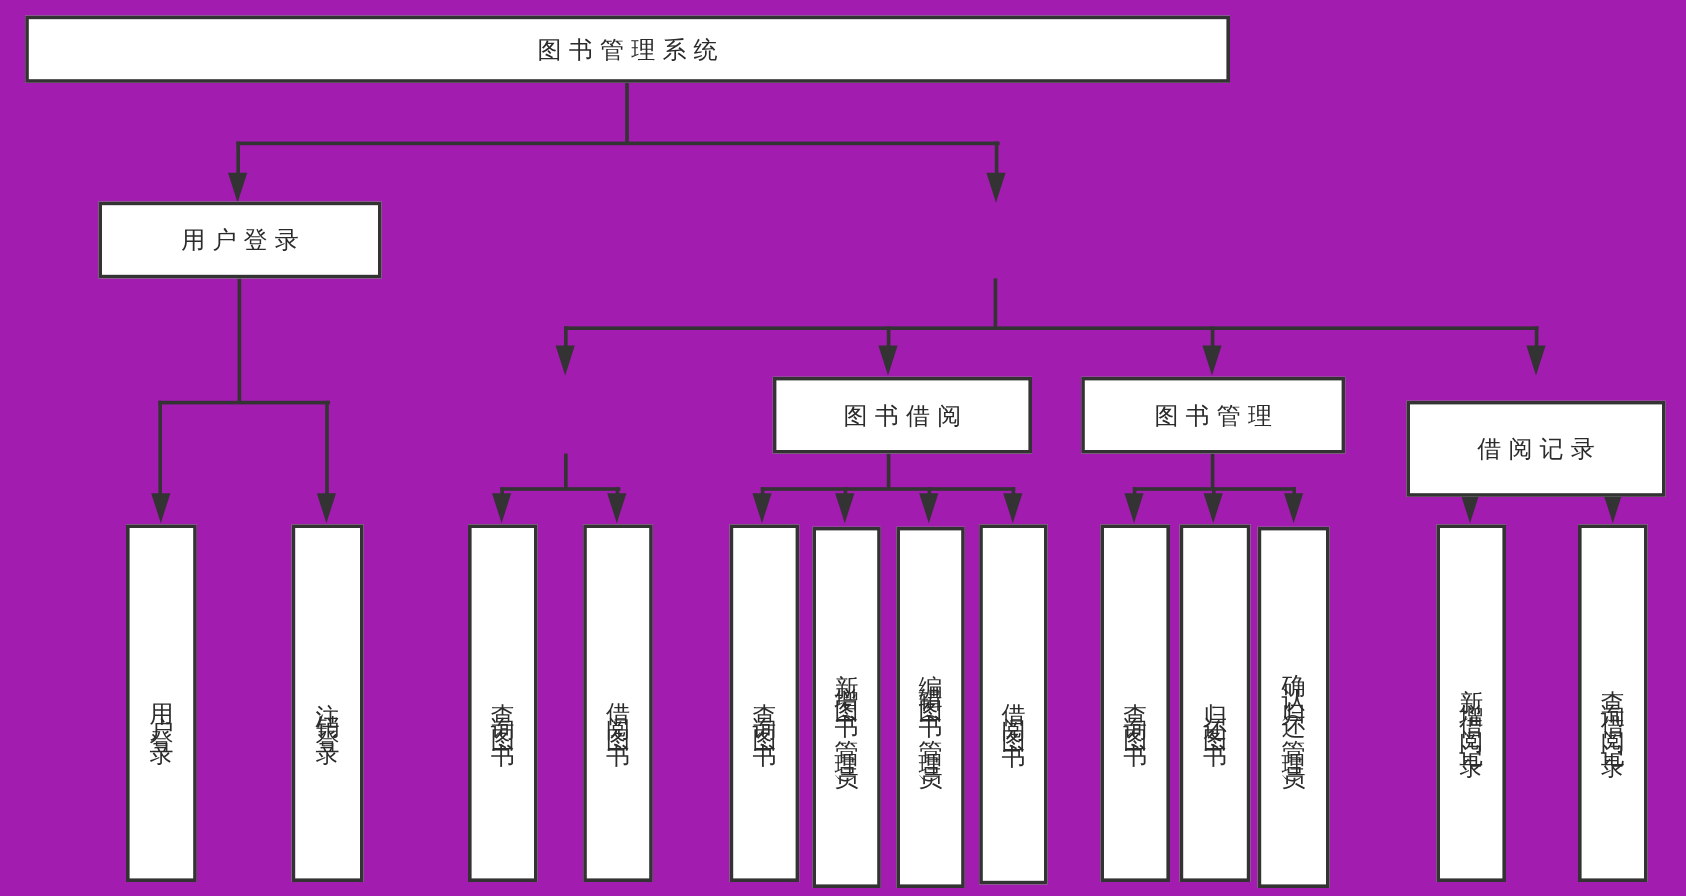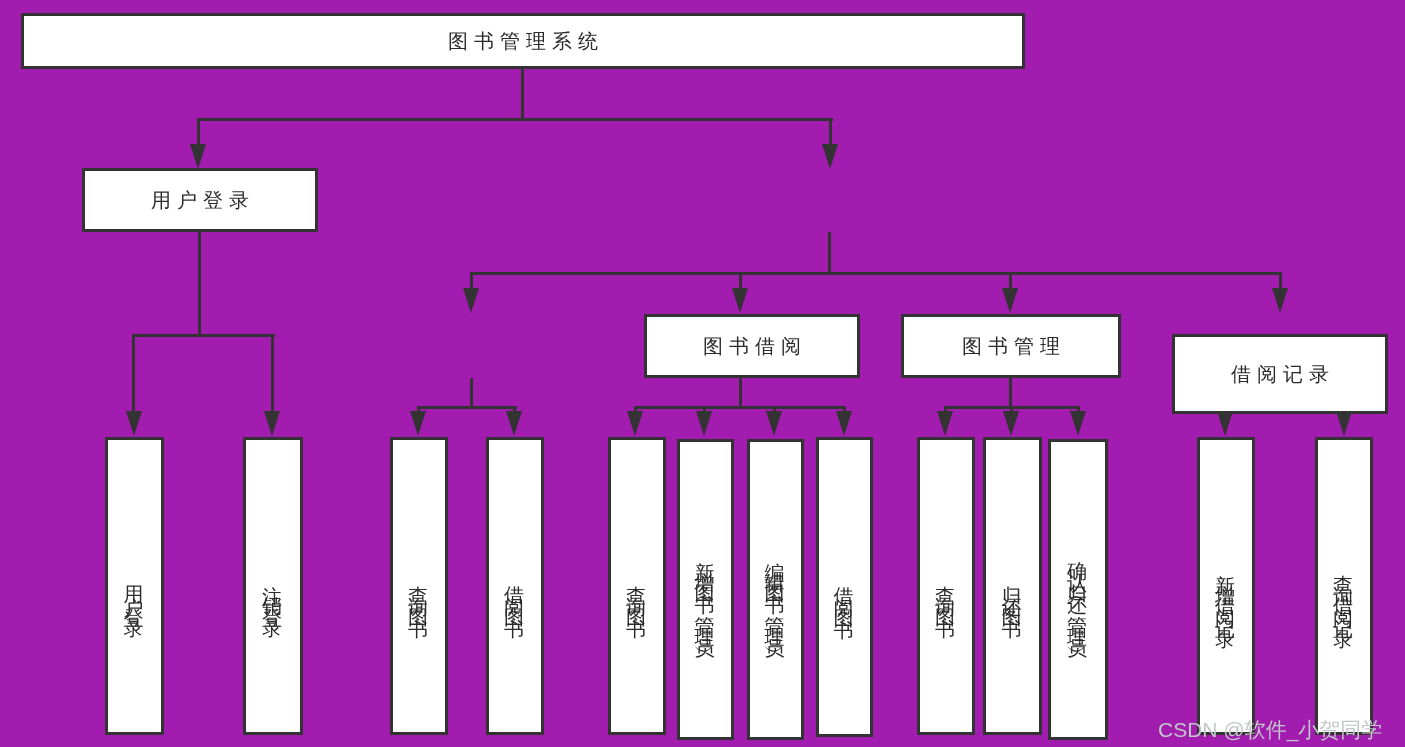--- a/index.html
+++ b/index.html
@@ -182,15 +182,14 @@
     <span class="vlabel">确认归还（管理员）</span>
   </div>
 
   <div class="node" style="left:1197px; top:437px; width:58px; height:298px;">
     <span class="vlabel">新增借阅记录</span>
   </div>
   <div class="node" style="left:1315px; top:437px; width:58px; height:298px;">
     <span class="vlabel">查询借阅记录</span>
   </div>
 
-  <div class="watermark">CSDN @软件_小贺同学</div>
 
 </div>
 
 </body></html>

